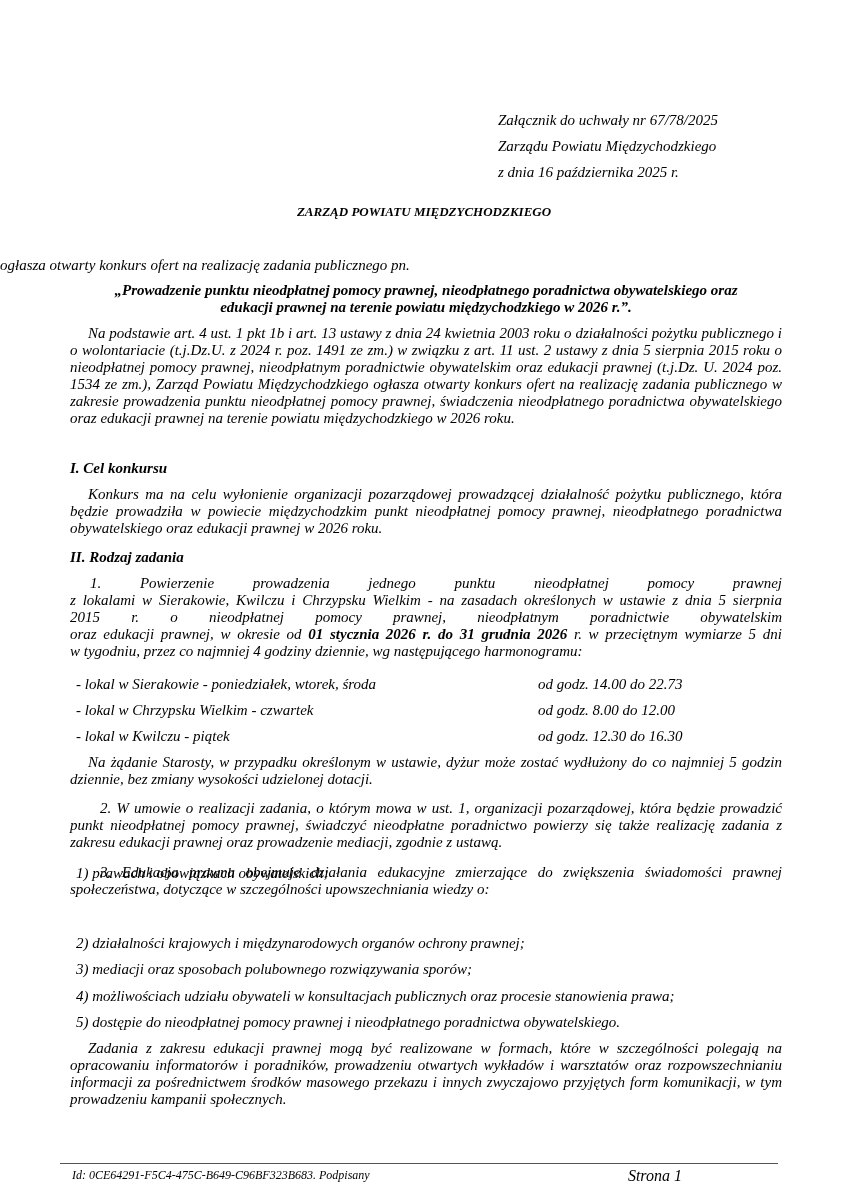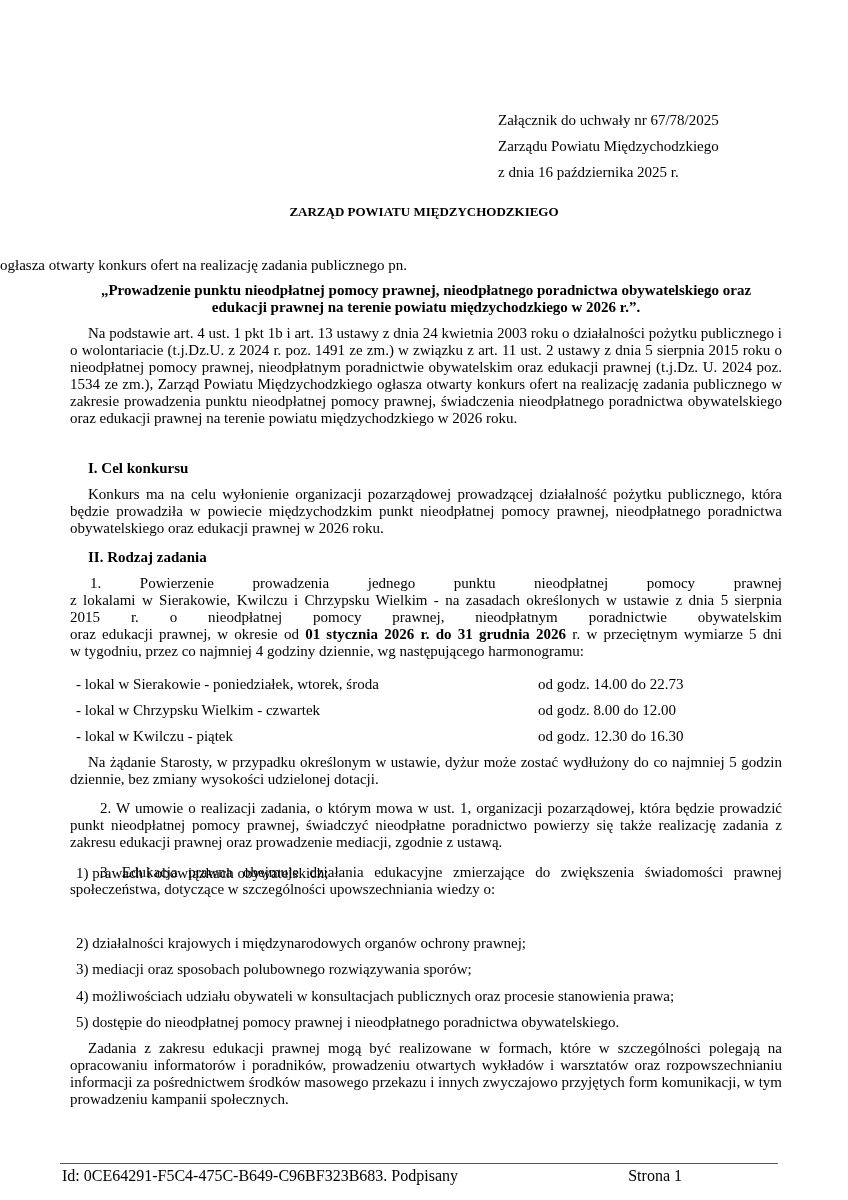--- a/index.html
+++ b/index.html
@@ -1,37 +1,37 @@
 <!DOCTYPE html>
 <html><head>
 <meta charset="utf-8">
 <style>
   html, body { margin: 0; padding: 0; background: #ffffff; }
   body {
     width: 848px; height: 1200px; position: relative; overflow: hidden;
     font-family: "Liberation Serif", "DejaVu Serif", serif;
     color: #000; font-size: 15px; line-height: 17px;
   }
-  .page { position: absolute; left: 0; top: 0; width: 752px; height: 1200px; }
+  .page { position: absolute; left: 0; top: 0; width: 752px; height: 1200px; font-style: italic; }
   .annex { position: absolute; left: 498px; top: 112px; font-size: 15px; }
   .annex div { height: 26px; line-height: 17px; }
   .org-title { position: absolute; left: 0; width: 848px; top: 203px; text-align: center; font-weight: bold; font-size: 13px; }
   .announce { position: absolute; left: 0; width: 848px; top: 257px; text-align: left; }
   .task-title { position: absolute; left: 70px; width: 712px; top: 282px; text-align: center; font-weight: bold; line-height: 17px; }
   .block { position: absolute; left: 70px; width: 712px; text-align: justify; }
   .indent { text-indent: 18px; }
   .indent2 { text-indent: 30px; }
-  .heading { position: absolute; left: 70px; font-weight: bold; margin-left: 18px; }
+  .heading { position: absolute; left: 70px; font-weight: bold; }
   .sched-row { position: absolute; left: 76px; width: 700px; }
   .sched-row .loc { position: absolute; left: 0; }
   .sched-row .time { position: absolute; left: 462px; white-space: nowrap; }
   .list-item { position: absolute; left: 76px; }
   .spread { text-align: justify; text-align-last: justify; }
   .footer-rule { position: absolute; left: 60px; width: 718px; top: 1163px; height: 1px; background: #555; }
-  .footer-left { position: absolute; left: 62px; top: 1167px; font-size: 16px; }
+  .footer-left { position: absolute; left: 72px; top: 1167px; font-size: 12px; }
   .footer-right { position: absolute; right: 70px; top: 1167px; font-size: 16px; }
   b { font-weight: bold; }
 </style>
 </head>
 <body>
 
 <div class="page">
 
   <div class="annex">
     <div>Załącznik do uchwały nr 67/78/2025</div>

